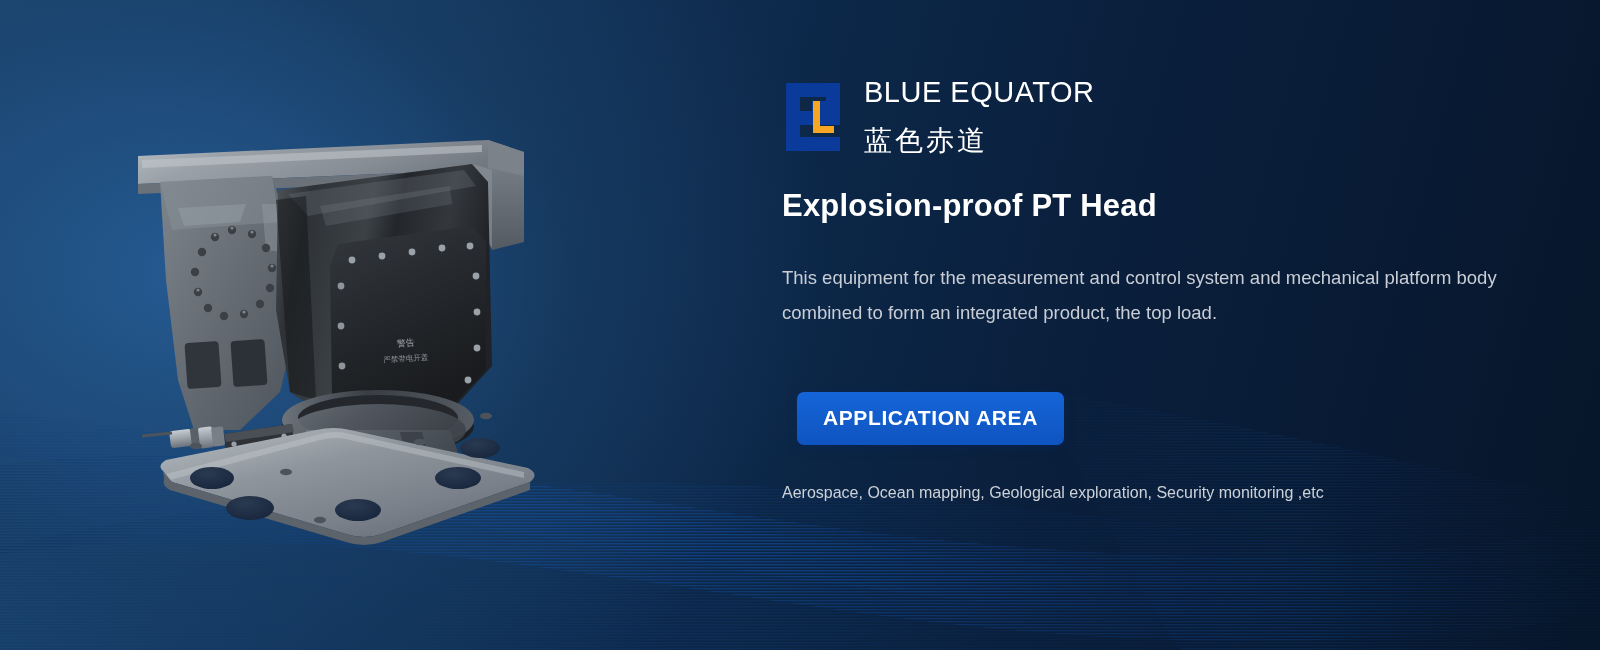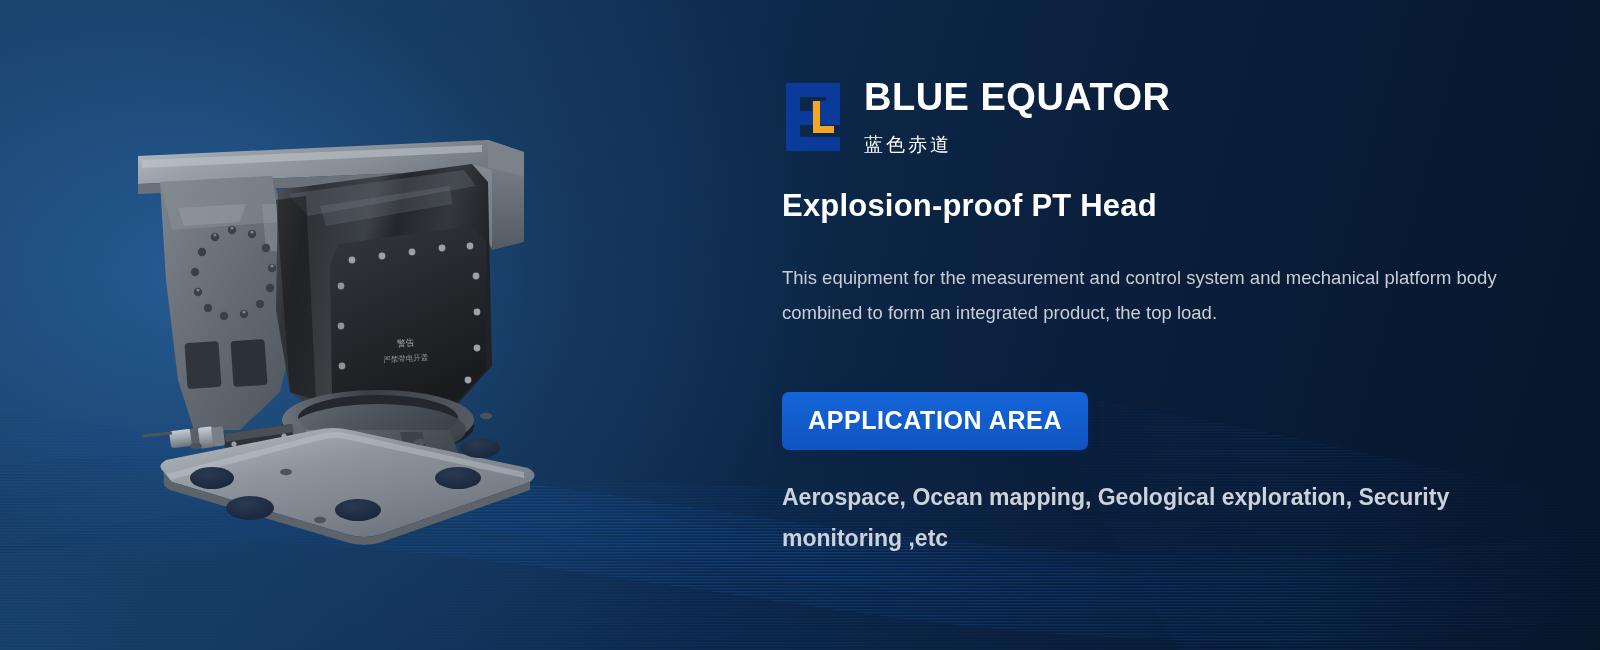--- a/index.html
+++ b/index.html
@@ -46,29 +46,29 @@
 
   .brand-row {
     display: flex;
     align-items: center;
     gap: 20px;
     height: 78px;
   }
   .logo-mark { flex: 0 0 auto; width: 62px; height: 72px; }
   .brand-text { display: flex; flex-direction: column; justify-content: center; }
   .brand-en {
-    font-size: 38px;
-    font-weight: 700;
+    font-size: 29px;
+    font-weight: 400;
     color: #ffffff;
     letter-spacing: 0.5px;
     line-height: 1.08;
     white-space: nowrap;
   }
   .brand-cn {
-    font-size: 19px;
+    font-size: 28px;
     color: #ffffff;
     letter-spacing: 3px;
     line-height: 1.2;
     margin-top: 16px;
   }
 
   .headline {
     margin-top: 32px;
     font-size: 31px;
     font-weight: 700;
@@ -86,36 +86,37 @@
     font-weight: 400;
   }
 
   .app-btn {
     margin-top: 43px;
     display: inline-block;
     padding: 14px 26px 15px 26px;
     border-radius: 7px;
     background: linear-gradient(180deg, #1565d8 0%, #0f54c0 100%);
     color: #ffffff;
-    font-size: 25px;
+    font-size: 21px;
     font-weight: 700;
     letter-spacing: 0.6px;
     border: none;
     cursor: pointer;
     box-shadow: 0 2px 10px rgba(6,40,92,0.5);
+    margin-left: 15px;
   }
 
   .app-text {
     position: relative;
     margin-top: 27px;
     width: 720px;
-    font-size: 23px;
+    font-size: 16px;
     line-height: 41px;
     color: #cdd2d9;
-    font-weight: 700;
+    font-weight: 400;
   }
 </style>
 </head>
 <body>
 
 <div id="banner">
 
   <svg class="waves" viewBox="0 0 1600 650" preserveAspectRatio="none">
     <defs>
       <linearGradient id="ribA" x1="0" y1="0" x2="1" y2="0">

